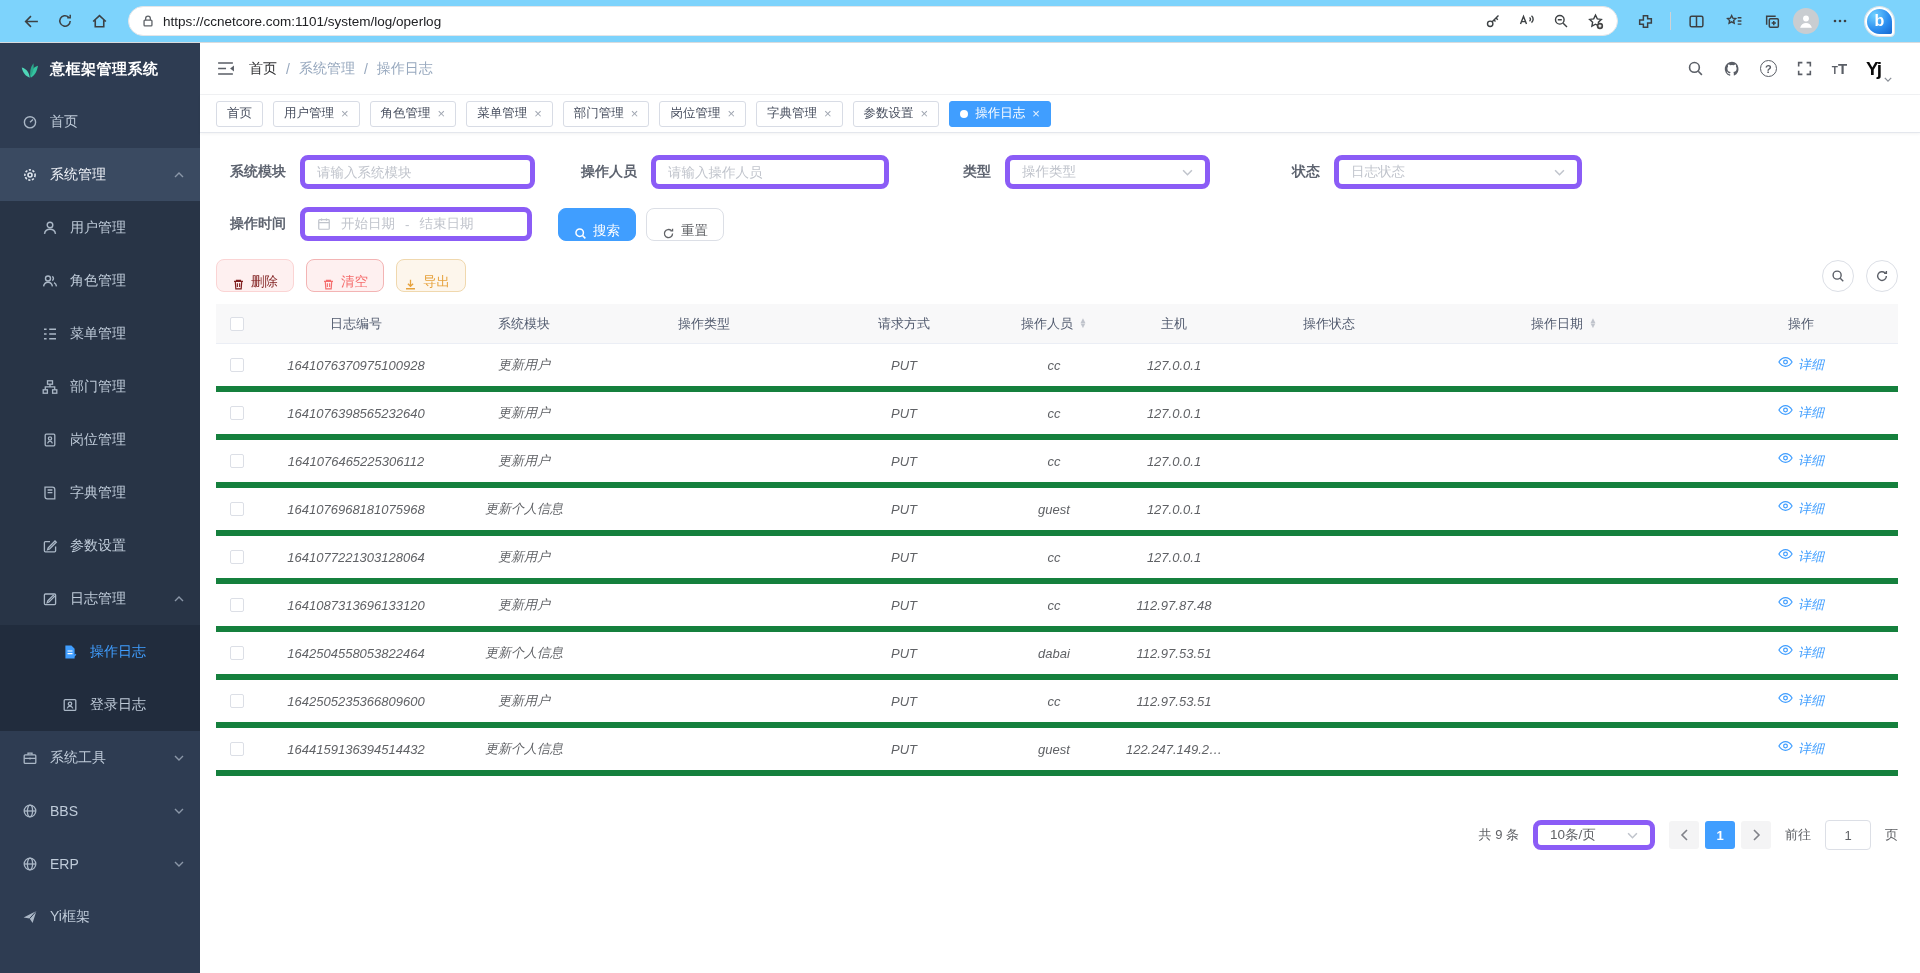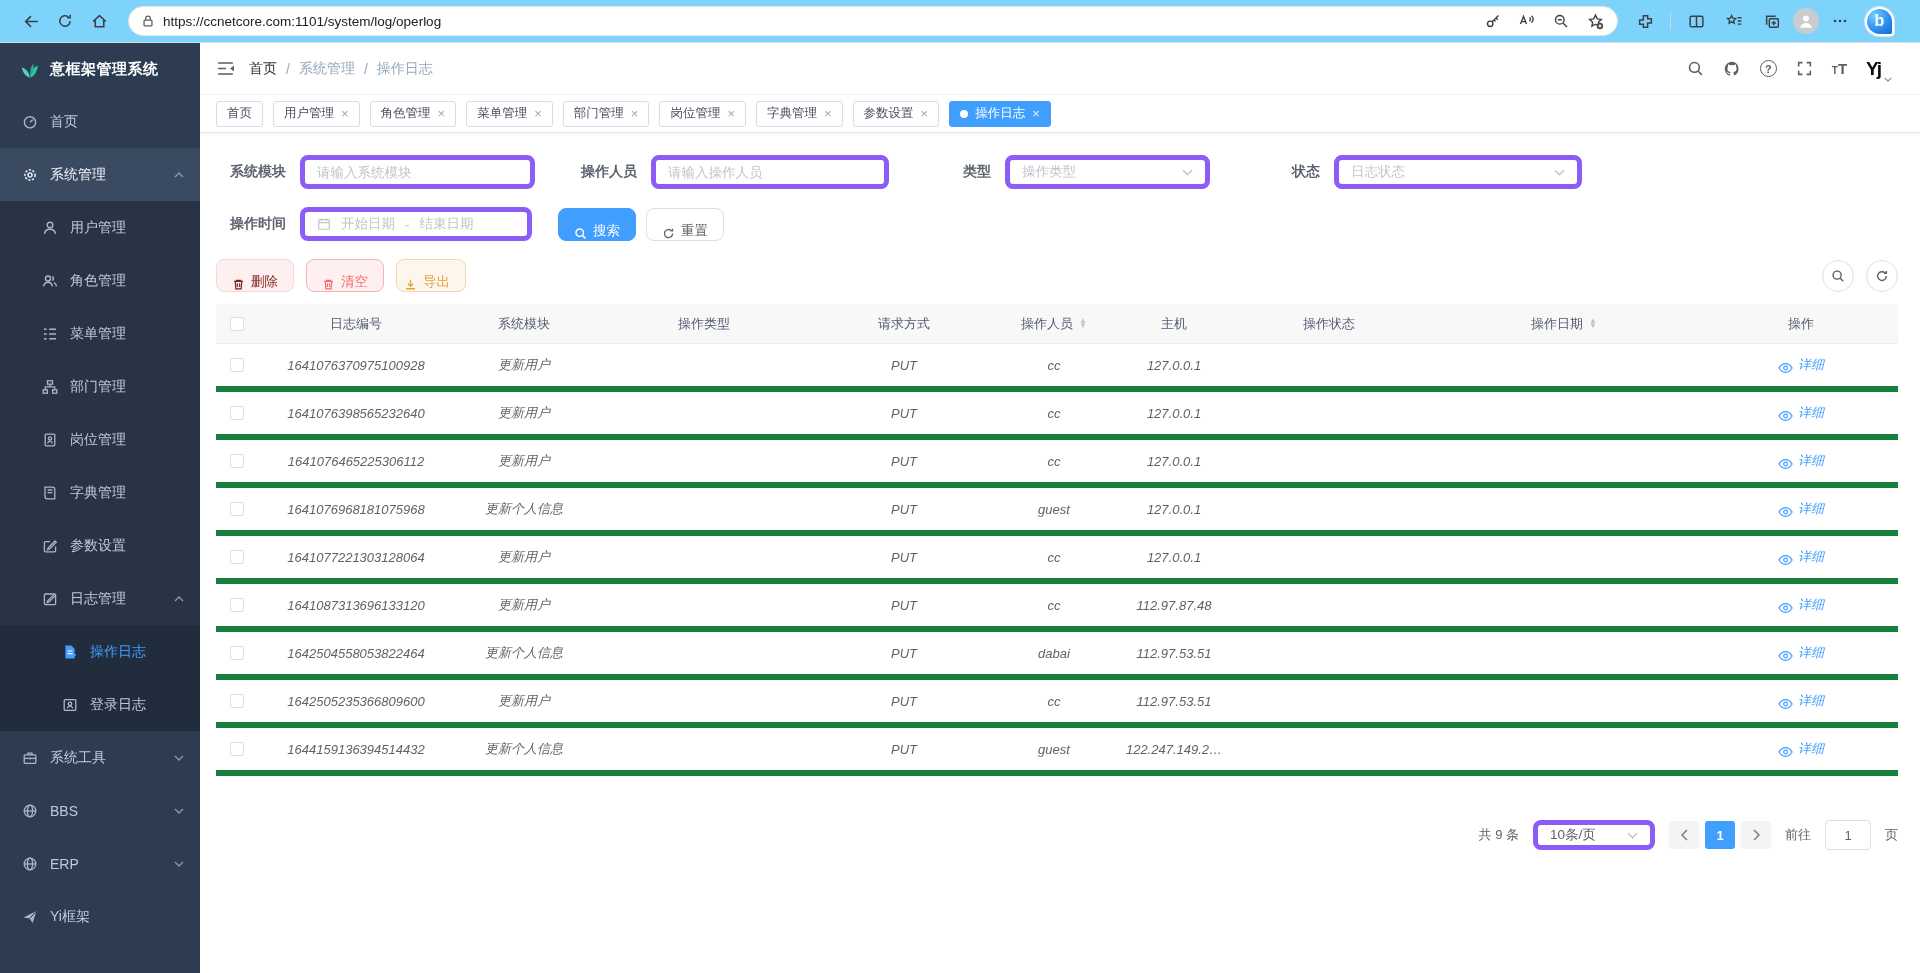--- a/index.html
+++ b/index.html
@@ -79,21 +79,21 @@
   .toolrow .right { margin-left:auto; display:flex; gap:12px; }
 
   
   .tbl { width:100%; font-size:13px; color:#606266; }
   .thead,.tr { display:grid; grid-template-columns:42px 196px 140px 220px 180px 120px 120px 190px 280px 1fr; align-items:center; }
   .thead { background:#f8f8f9; height:40px; color:#515a6e; font-weight:400; border-bottom:1px solid #ebeef5; }
   .tr { height:48px; border-bottom:6px solid #15803d; background:#fff;font-style:italic; }
   .td,.th { text-align:center; display:flex; align-items:center; justify-content:center; gap:4px; overflow:hidden; white-space:nowrap; }
   .cb { width:14px; height:14px; border:1px solid #dcdfe6; border-radius:2px; background:#fff; display:inline-block; cursor:pointer; }
   .sort { display:flex; flex-direction:column; line-height:.62; font-size:8px; color:#c0c4cc; margin-left:2px; }
-  .detail { color:#409eff; display:inline-flex; align-items:flex-end; gap:5px; cursor:pointer; text-decoration:none; }
+  .detail { color:#409eff; display:inline-flex; align-items:flex-start; gap:5px; cursor:pointer; text-decoration:none; }
 
   
   .pager { display:flex; align-items:center; justify-content:flex-end; gap:14px; margin-top:44px; font-size:13px; color:#606266; }
   .psel { width:122px; height:30px; }
   .pbtn { width:30px; height:28px; background:#f4f4f5; border-radius:3px; display:flex; align-items:center; justify-content:center; color:#808289; font-size:14px; cursor:pointer; }
   .pcur { width:30px; height:28px; background:#409eff; color:#fff; border-radius:3px; display:flex; align-items:center; justify-content:center; font-weight:700; cursor:pointer; }
   .pgroup { display:flex; gap:6px; }
   .goto-input { width:46px; height:30px; border:1px solid #dcdfe6; border-radius:4px; text-align:center; font-size:13px; color:#606266; outline:none; font-family:inherit; }
 </style>
 </head>

